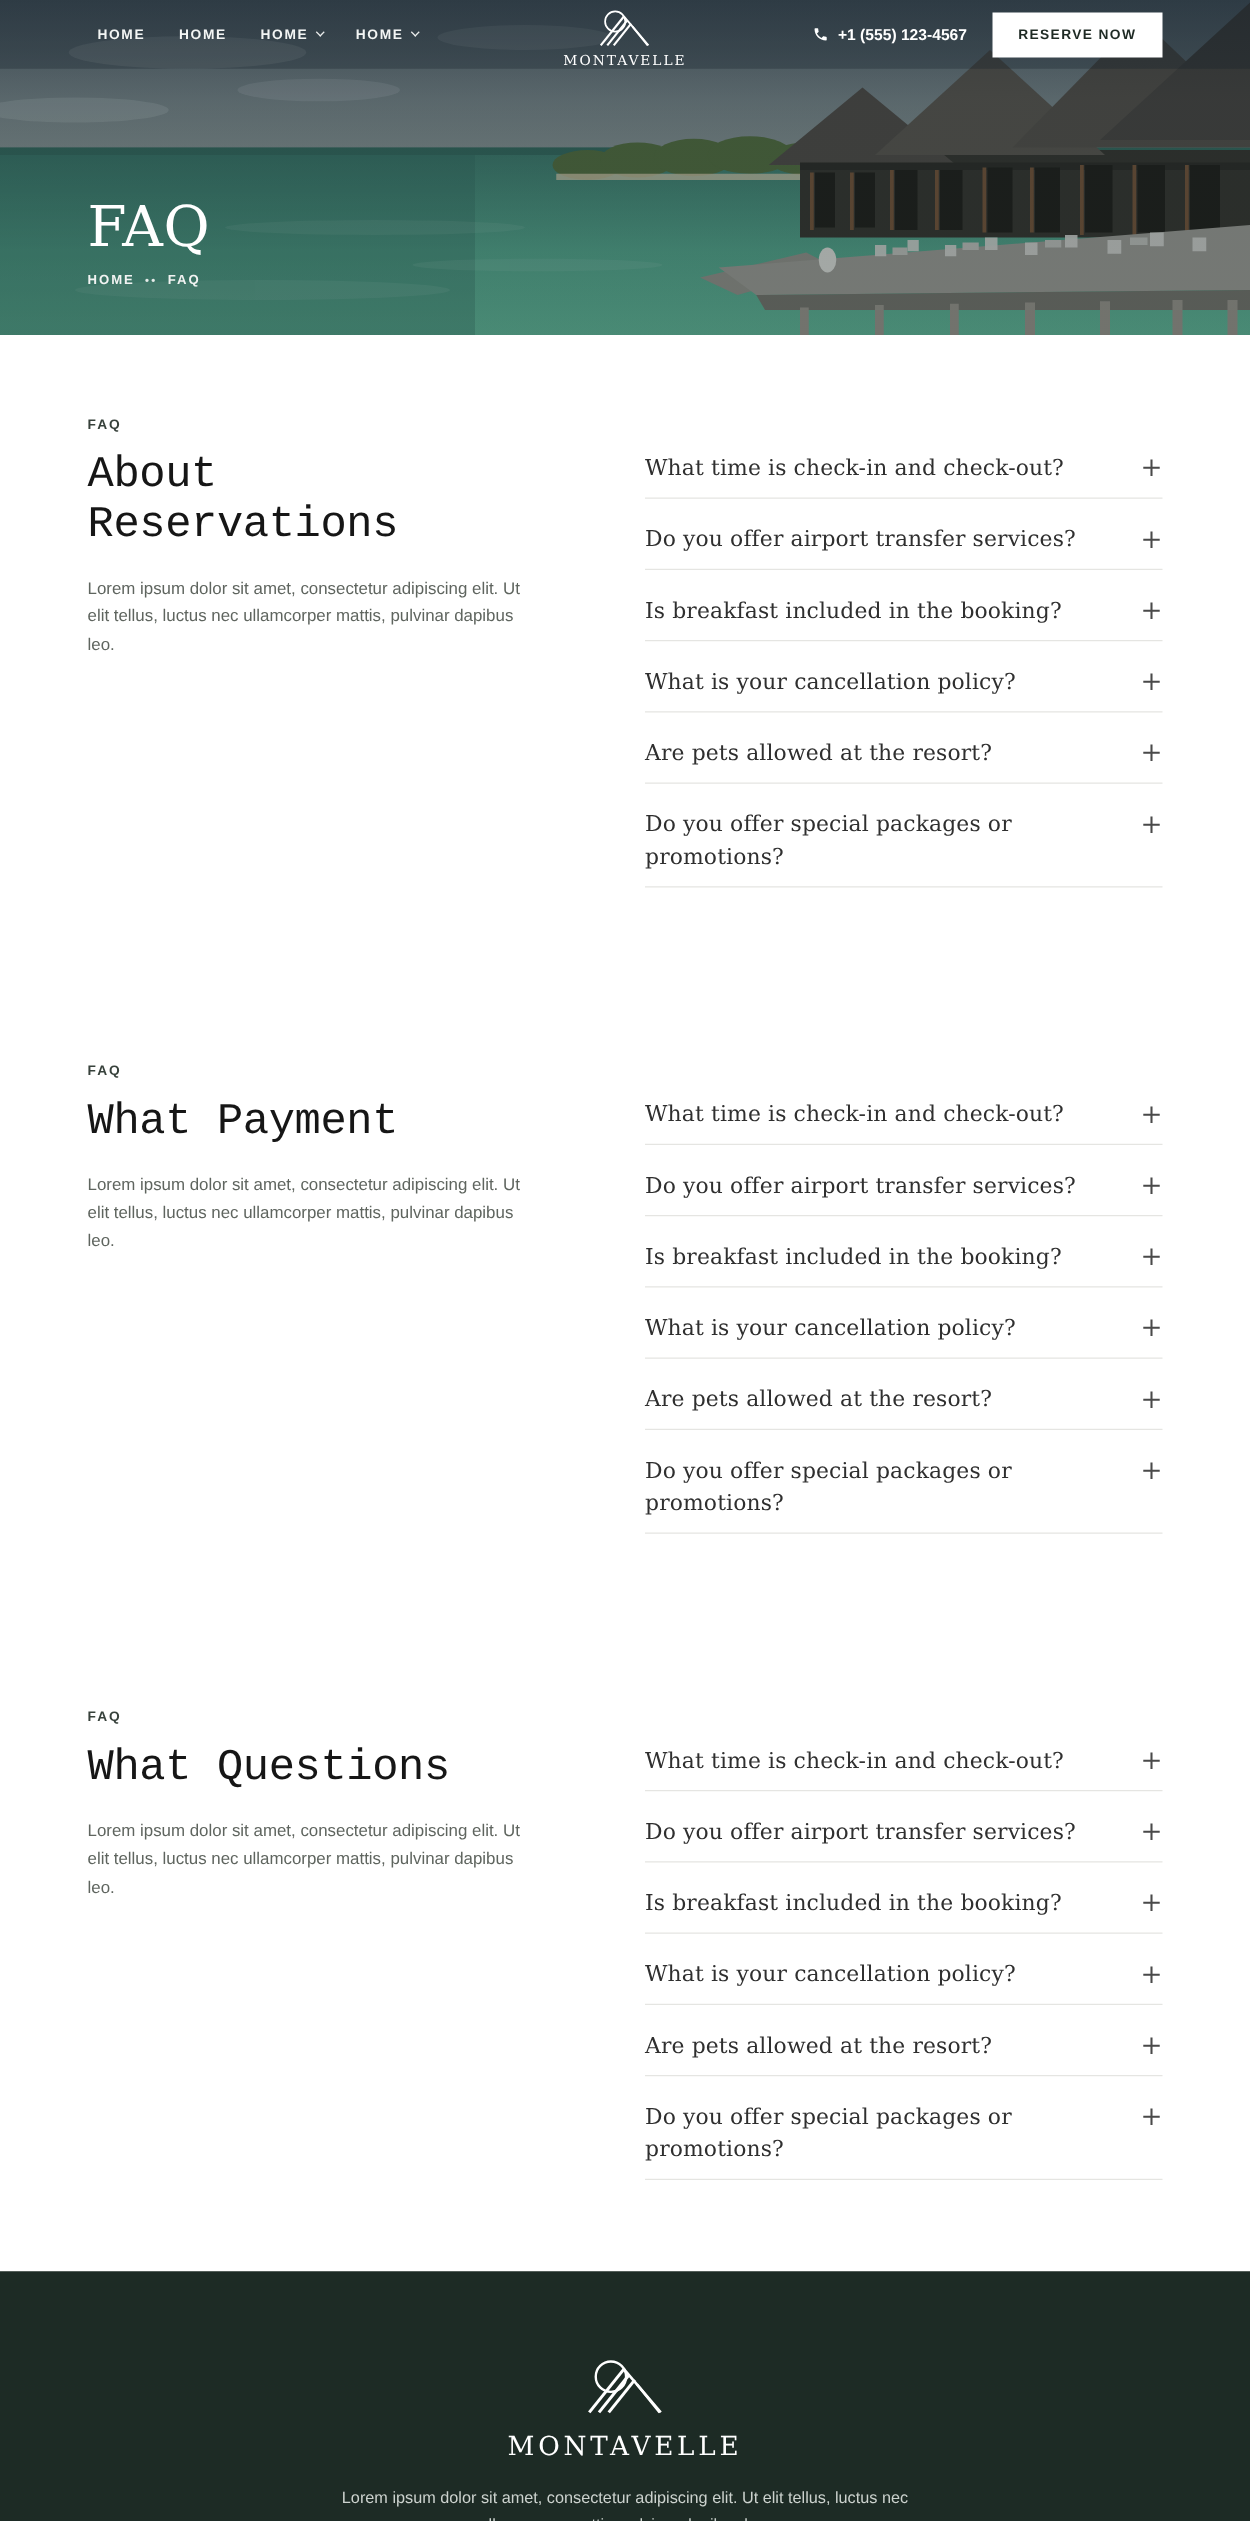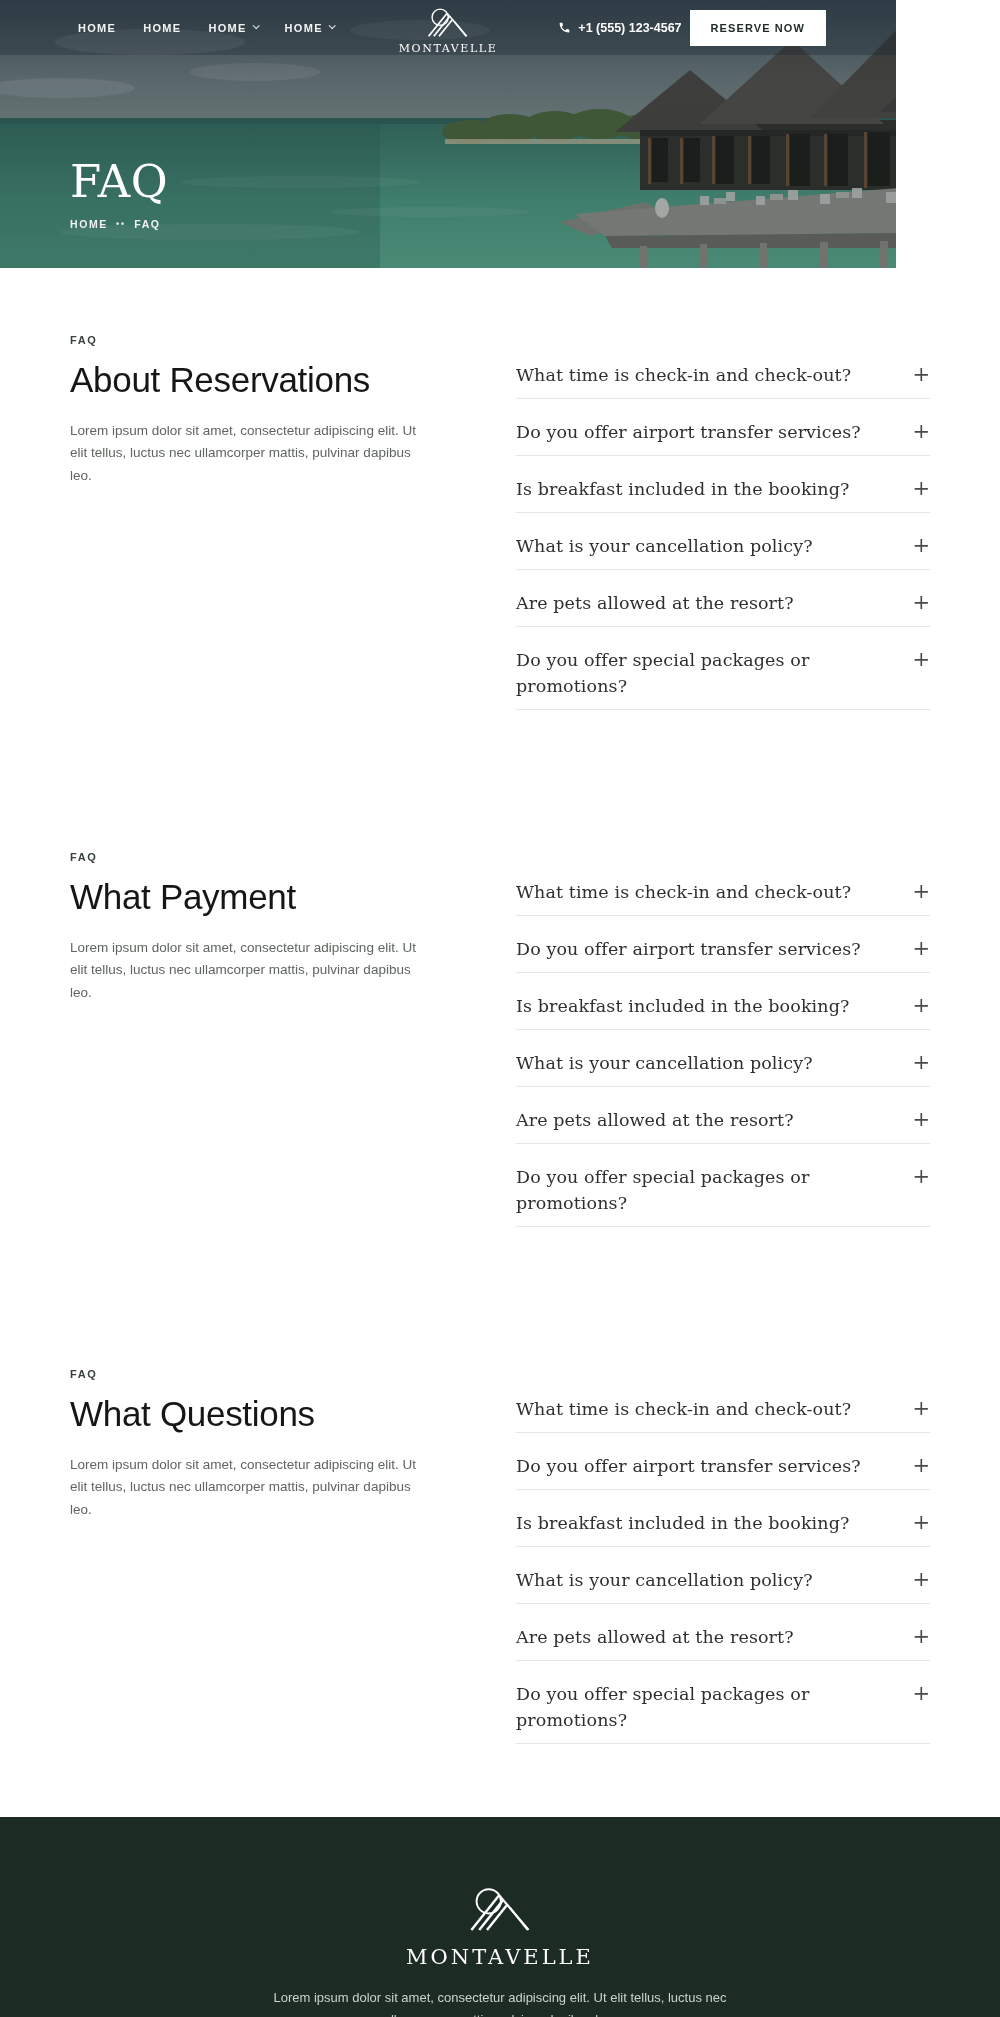--- a/index.html
+++ b/index.html
@@ -8,45 +8,45 @@
     --heading:#161616;
     --body-text:#5f655f;
     --serif:"DejaVu Serif", "Liberation Serif", serif;
     --sans:"Liberation Sans", "DejaVu Sans", sans-serif;
   }
   *{margin:0;padding:0;box-sizing:border-box;}
   html,body{background:#fff;}
   body{width:1000px;font-family:var(--sans);-webkit-font-smoothing:antialiased;}
 
   
-  .hero{position:relative;width:896px;height:268px;overflow:hidden;background:#0c4a6e;padding-left:35px;}
+  .hero{position:relative;width:1000px;height:268px;overflow:hidden;background:#0c4a6e;padding-left:35px;}
   .hero svg.scene{position:absolute;inset:0;display:block;}
   .hero-overlay{position:absolute;inset:0;background:linear-gradient(180deg,rgba(14,24,33,.38) 0%,rgba(14,24,33,.24) 30%,rgba(10,22,24,.22) 100%);}
   .site-header{position:absolute;top:0;left:0;width:100%;height:55px;display:flex;align-items:center;padding:0 70px 0 78px;z-index:5;}
   .main-nav{display:flex;align-items:center;gap:27px;}
   .nav-item{display:flex;align-items:center;color:#f3f5f4;font-size:11px;font-weight:700;letter-spacing:1.3px;cursor:pointer;}
   .chev{width:5px;height:5px;border-right:1.4px solid #f3f5f4;border-bottom:1.4px solid #f3f5f4;transform:rotate(45deg) translateY(-1px);display:inline-block;margin-left:6px;margin-bottom:2px;opacity:.95;}
   .header-logo{position:absolute;left:50%;top:5px;transform:translateX(-50%);display:flex;flex-direction:column;align-items:center;color:#fff;cursor:pointer;}
   .header-logo .logo-name{font-family:var(--serif);font-size:11px;letter-spacing:1.6px;margin-top:1px;}
-  .header-right{margin-left:auto;display:flex;align-items:center;gap:8px;}
+  .header-right{margin-left:auto;display:flex;align-items:center;gap:20px;}
   .phone-link{display:flex;align-items:center;gap:7px;color:#fff;font-size:12.5px;font-weight:600;cursor:pointer;}
   .reserve-btn{background:#fff;border:none;color:#1e2a24;font-family:var(--sans);font-size:11px;font-weight:700;letter-spacing:1.1px;padding:12px 21px;cursor:pointer;}
   .hero-content{position:absolute;left:70px;bottom:38px;z-index:4;color:#fff;}
   .hero-title{font-family:var(--serif);font-weight:400;font-size:45px;letter-spacing:.5px;}
   .breadcrumb{display:flex;align-items:center;gap:8px;margin-top:10px;font-size:10.5px;font-weight:700;letter-spacing:1.6px;color:#f1f3f2;}
   .crumb{cursor:pointer;}
   .crumb-sep{font-size:9px;letter-spacing:2px;opacity:.95;}
 
   
   .main-content{padding:62px 70px 0;}
   .faq-section{display:flex;justify-content:space-between;margin-bottom:118px;}
   .faq-section:last-child{margin-bottom:54px;}
   .sec-left{width:358px;padding-top:4px;}
   .eyebrow{font-size:11px;font-weight:700;letter-spacing:1.6px;color:#37413b;}
-  .sec-title{font-family:Liberation Sans, sans-serif;font-weight:400;font-size:35px;color:var(--heading);margin:14px 0 20px;letter-spacing:-.3px;}
+  .sec-title{font-family:Liberation Mono, monospace;font-weight:400;font-size:35px;color:var(--heading);margin:14px 0 20px;letter-spacing:-.3px;}
   .sec-desc{font-size:13.5px;line-height:1.65;color:var(--body-text);}
   .sec-right{width:414px;padding-top:12px;}
   .faq-item{display:flex;justify-content:space-between;align-items:flex-start;border-bottom:1px solid var(--divider);padding-bottom:10px;margin-bottom:19px;min-height:26px;cursor:pointer;margin-top:20px;}
   .faq-q{font-family:var(--serif);font-size:17.5px;color:#2f2f2f;line-height:26px;letter-spacing:.1px;}
   .faq-plus{font-family:var(--serif);font-size:21px;font-weight:400;color:#4a4a4a;line-height:24px;padding-left:12px;}
 
   
   .site-footer{background:var(--footer-bg);width:1000px;padding:66px 0 18px;color:#fff;}
   .footer-top{display:flex;flex-direction:column;align-items:center;text-align:center;}
   .footer-brand-name{font-family:var(--serif);font-size:21px;letter-spacing:3px;margin-top:8px;}

